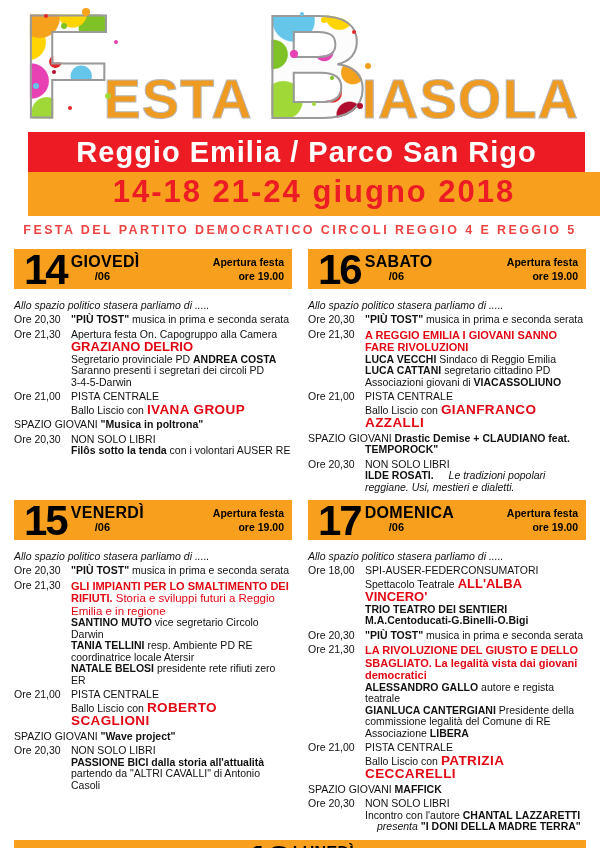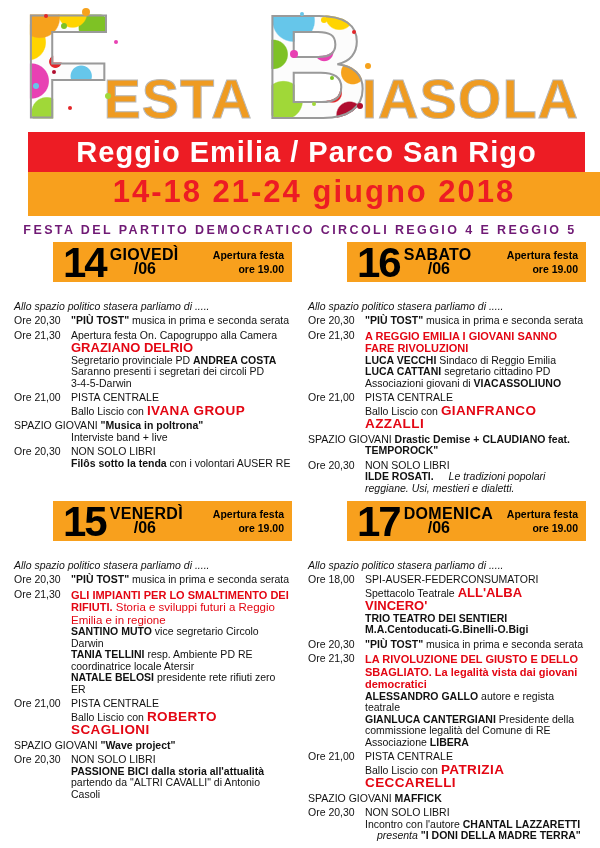--- a/index.html
+++ b/index.html
@@ -40,31 +40,31 @@
   .dots-b{left:300px;top:12px;background:#66c6ea;box-shadow:
     22px 6px 0 1px #ffd400, 52px 18px 0 0 #e3262a, -8px 40px 0 2px #e841b3,
     30px 64px 0 0 #7ec225, 66px 52px 0 1px #f6a21c, 12px 90px 0 0 #a0d838,
     58px 92px 0 1px #b00d2f;}
   
   .banner-red{margin:2px 15px 0 28px;background:#ED1C24;color:#fff;font-weight:bold;
     font-size:29px;line-height:40px;height:40px;text-align:center;letter-spacing:1px;white-space:nowrap;}
   .banner-orange{margin:0 0 0 28px;background:#F8A01D;color:#ED1C24;font-weight:bold;
     font-size:31px;line-height:40px;height:44px;text-align:center;letter-spacing:2px;white-space:nowrap;}
   .subtitle{text-align:center;font-weight:bold;font-size:12.5px;letter-spacing:2.4px;
-    color:#701a75;margin:7px 0 5px;white-space:nowrap;}
+    color:#ef4444;margin:7px 0 12px;white-space:nowrap;}
   
   .days{display:grid;grid-template-columns:1fr 1fr;column-gap:16px;row-gap:7px;padding:0 14px;}
-  .day-head{background:#F8A01D;height:40px;display:flex;padding:0 8px 0 10px;margin-left:39px;}
+  .day-head{background:#F8A01D;height:40px;display:flex;padding:0 8px 0 10px;}
   .day-num{font-weight:bold;font-size:42px;line-height:41px;letter-spacing:-2px;color:#000;}
   .day-mid{display:flex;flex-direction:column;margin-left:4px;padding-top:4px;}
   .day-name{font-weight:bold;font-size:16px;line-height:17px;color:#000;letter-spacing:0.3px;}
-  .day-suffix{font-weight:bold;font-size:16px;line-height:12px;color:#000;padding-left:24px;}
+  .day-suffix{font-weight:bold;font-size:11px;line-height:12px;color:#000;padding-left:24px;}
   .day-apertura{margin-left:auto;text-align:right;font-weight:bold;font-size:10.5px;
     line-height:1.3;padding-top:7px;color:#000;}
-  .day-body{padding-top:16px;}
+  .day-body{padding-top:8px;}
   .intro{font-style:italic;font-size:10.5px;line-height:12px;margin-top:2px;}
   .event{display:grid;grid-template-columns:57px 1fr;margin-top:3px;font-size:10.5px;line-height:11.5px;}
   .event .lbl{grid-column:1;grid-row:1;}
   .event .line{grid-column:2;}
   .event .line.full{grid-column:1 / -1;}
   .s-b{font-weight:bold;}
   .s-i{font-style:italic;margin-left:12px;}
   .s-r{color:#E30613;font-weight:bold;font-size:11px;line-height:12px;}
   .s-rr{color:#E30613;font-size:11.5px;line-height:12px;}
   .s-r2{color:#E30613;font-weight:bold;font-size:13px;line-height:13px;}
@@ -122,21 +122,20 @@
               <div class="line"><span class="s-p">Saranno presenti i segretari dei circoli PD</span></div>
               <div class="line"><span class="s-p">3-4-5-Darwin</span></div>
             </div>
             <div class="event">
               <div class="lbl">Ore 21,00</div>
               <div class="line"><span class="s-p">PISTA CENTRALE</span></div>
               <div class="line"><span class="s-p">Ballo Liscio con </span><span class="s-a">IVANA GROUP</span></div>
             </div>
             <div class="event">
               <div class="line full"><span class="s-p">SPAZIO GIOVANI </span><span class="s-b">"Musica in poltrona"</span></div>
-              <div class="line"><span class="s-p">Interviste band + live</span></div>
             </div>
             <div class="event">
               <div class="lbl">Ore 20,30</div>
               <div class="line"><span class="s-p">NON SOLO LIBRI</span></div>
               <div class="line"><span class="s-b">Filôs sotto la tenda</span><span class="s-p"> con i volontari AUSER RE</span></div>
             </div>
           </div>
       </div>
     </div>
 

